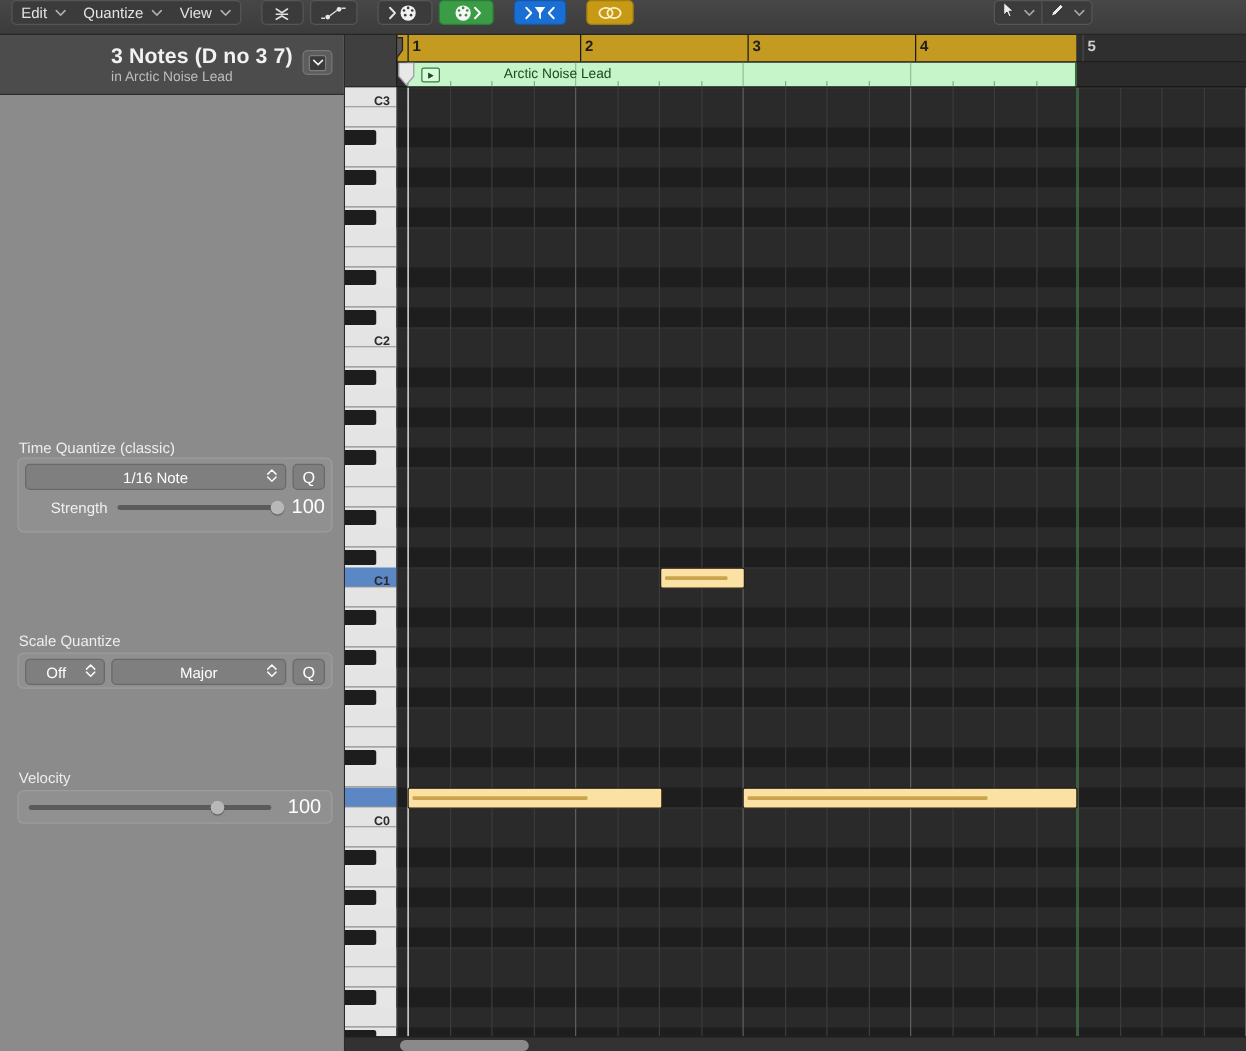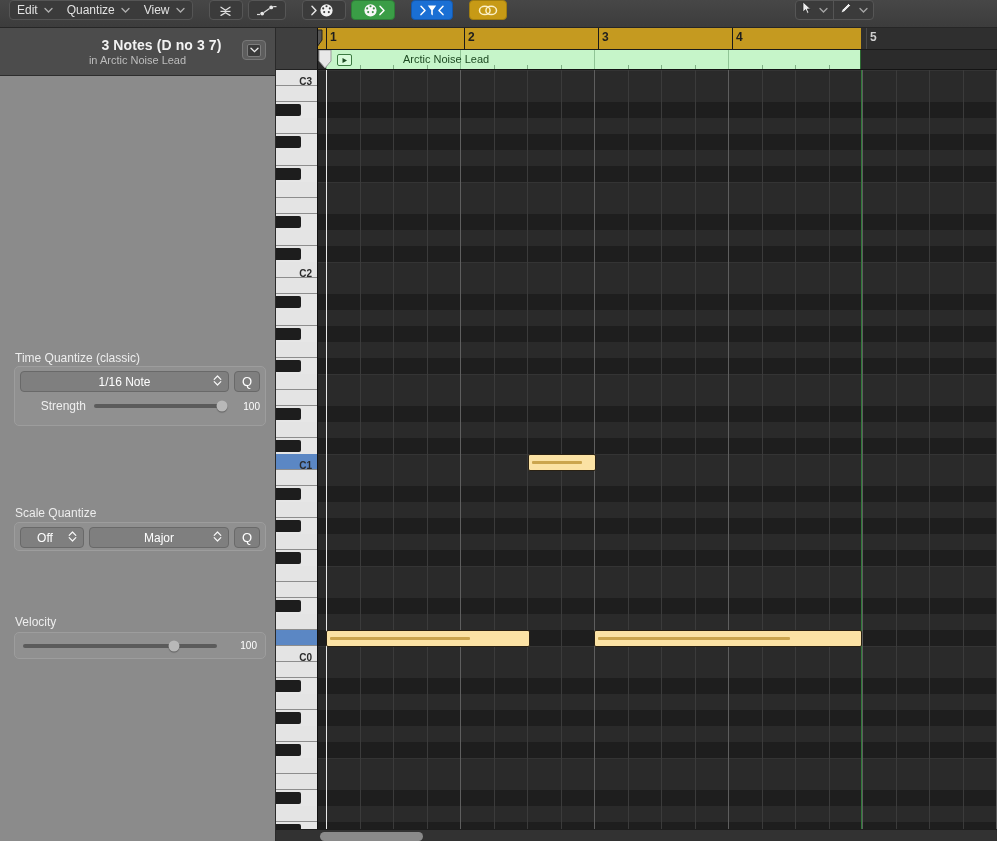--- a/index.html
+++ b/index.html
@@ -56,21 +56,21 @@
   
   .inspector {
     position:absolute; left:0; top:28px; width:276px; height:813px;
     background:#8b8b8b; border-right:1px solid #2a2a2a;
   }
   .insp-head {
     position:relative; height:48px; background:#4c4c4c;
     border-bottom:1px solid #2d2d2d;
     display:flex; flex-direction:column; align-items:center; justify-content:center;
   }
-  .insp-title { font-size:14px; font-weight:bold; color:#f2f2f2; letter-spacing:.1px;margin-left:48px; }
+  .insp-title { font-size:17px; font-weight:bold; color:#f2f2f2; letter-spacing:.1px;margin-left:48px; }
   .insp-sub { font-size:11px; color:#bdbdbd; margin-top:1px; }
   .insp-disc {
     position:absolute; right:9px; top:12px; width:24px; height:20px;
     background:#5d5d5d; border:1px solid #777; border-radius:4px;
     display:flex; align-items:center; justify-content:center; cursor:default;
   }
   .insp-disc .inner {
     width:14px; height:13px; background:#3b3b3b; border:1px solid #7d7d7d; border-radius:2px;
     display:flex; align-items:center; justify-content:center;
   }
@@ -103,21 +103,21 @@
   .slider-row { display:flex; align-items:center; height:18px; }
   .slider-lbl { font-size:12px; color:#efefef; text-align:right; white-space:nowrap; }
   .track {
     position:relative; height:4px; background:#5b5b5b; border-radius:2px; flex:1;
   }
   .knob {
     position:absolute; top:50%; width:11px; height:11px; border-radius:50%;
     background:#b8b8b8; transform:translate(-50%,-50%);
     box-shadow:0 1px 1px rgba(0,0,0,.35); cursor:pointer;
   }
-  .val { font-size:10px; color:#ffffff; width:30px; text-align:right; }
+  .val { font-size:16px; color:#ffffff; width:30px; text-align:right; }
 
   
   .keyboard {
     position:absolute; left:276px; top:70px; width:42px; height:762px;
     background:#e6e6e6; overflow:hidden;
     border-right:1px solid #111;
   }
   .kbd-head {
     position:absolute; left:276px; top:28px; width:42px; height:42px;
     background:#3f3f3f; border-right:1px solid #111; border-bottom:1px solid #222;

